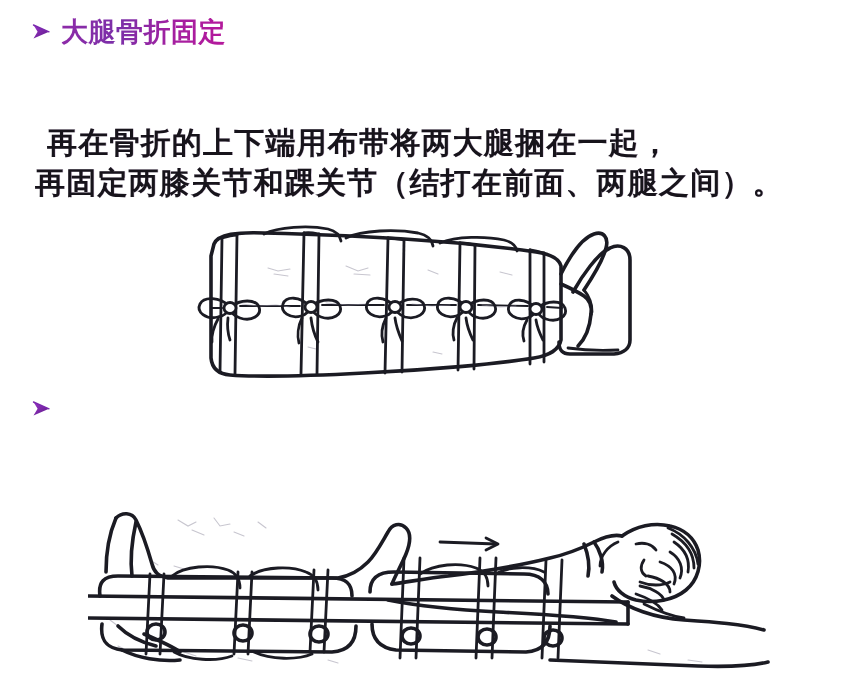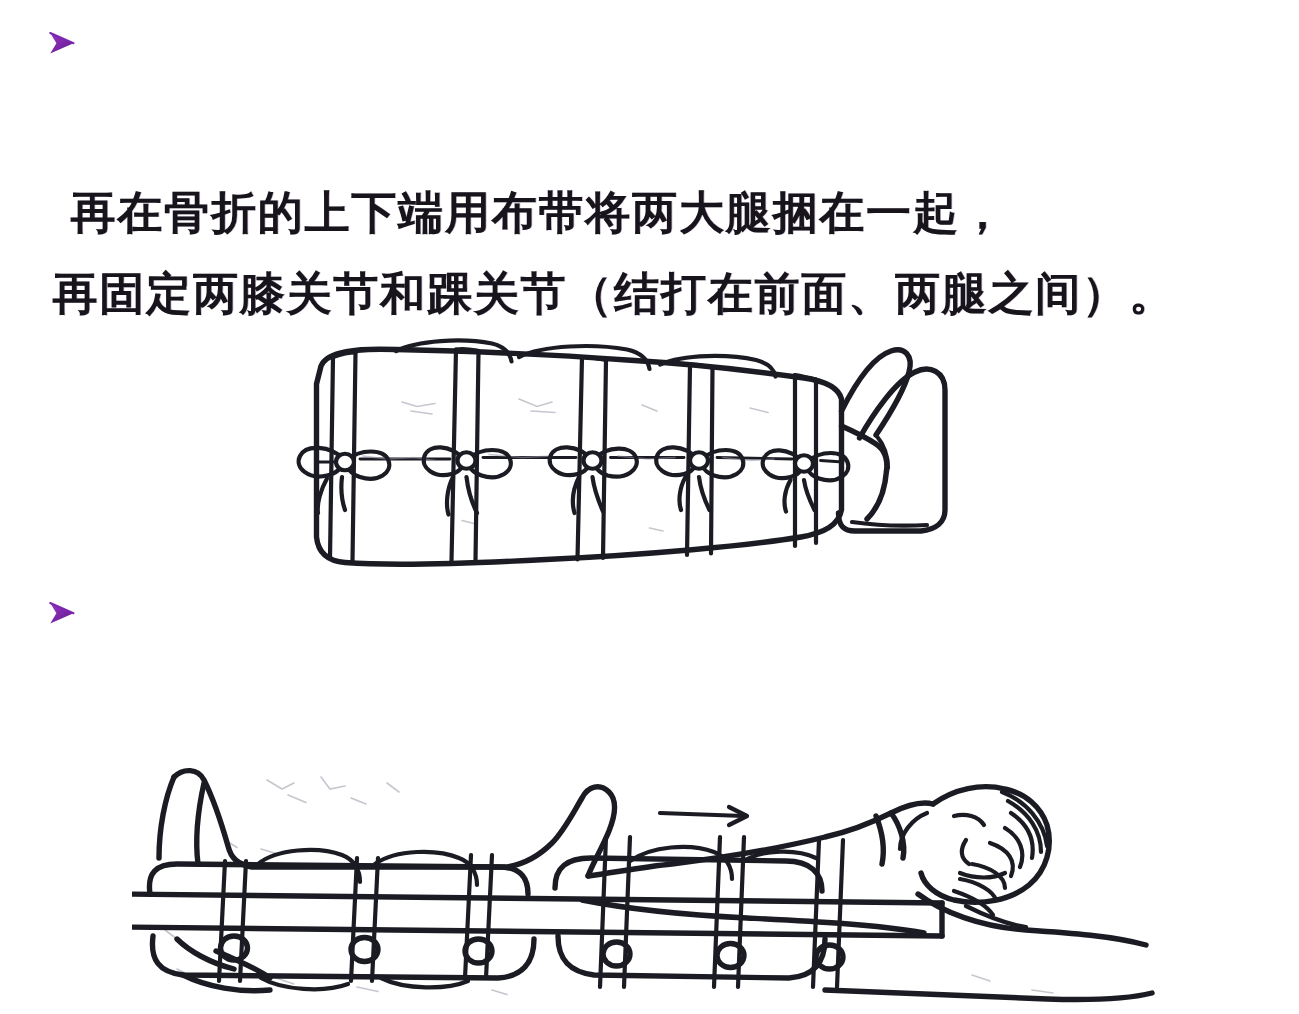--- a/index.html
+++ b/index.html
@@ -98,24 +98,25 @@
         <defs>
           <linearGradient id="arrGrad1" x1="0" y1="0" x2="1" y2="1">
             <stop offset="0%" stop-color="#9B34C9"></stop>
             <stop offset="100%" stop-color="#5C1B86"></stop>
           </linearGradient>
         </defs>
         <path d="M3.5 4.0 L19.0 10.8 L3.5 17.6 L7.6 10.8 Z" fill="url(#arrGrad1)"></path>
         <path d="M3.5 4.0 L19.0 10.8" stroke="#7A28AE" stroke-width="1.4" fill="none" stroke-linecap="round"></path>
       </svg>
     </span>
+    <span class="heading-text">大腿骨折固定</span>
   </div>
 
   <div class="body-line" style="left:47px; top:128px;text-align:center;">再在骨折的上下端用布带将两大腿捆在一起，</div>
-  <div class="body-line" style="left:35px; top:182px;text-align:center;">再固定两膝关节和踝关节（结打在前面、两腿之间）。</div>
+  <div class="body-line" style="left:35px; top:168px;text-align:center;">再固定两膝关节和踝关节（结打在前面、两腿之间）。</div>
 
   <div class="figure" style="left:178px; top:222px;">
     <svg width="490" height="168" viewBox="0 0 490 168" aria-hidden="true">
 
       <g class="smudge">
         <path d="M90 46 l10 3 l12 -2"></path>
         <path d="M96 52 l14 2"></path>
         <path d="M168 44 l12 5 l10 -3"></path>
         <path d="M176 52 l16 1"></path>
         <path d="M250 48 l10 4"></path>

